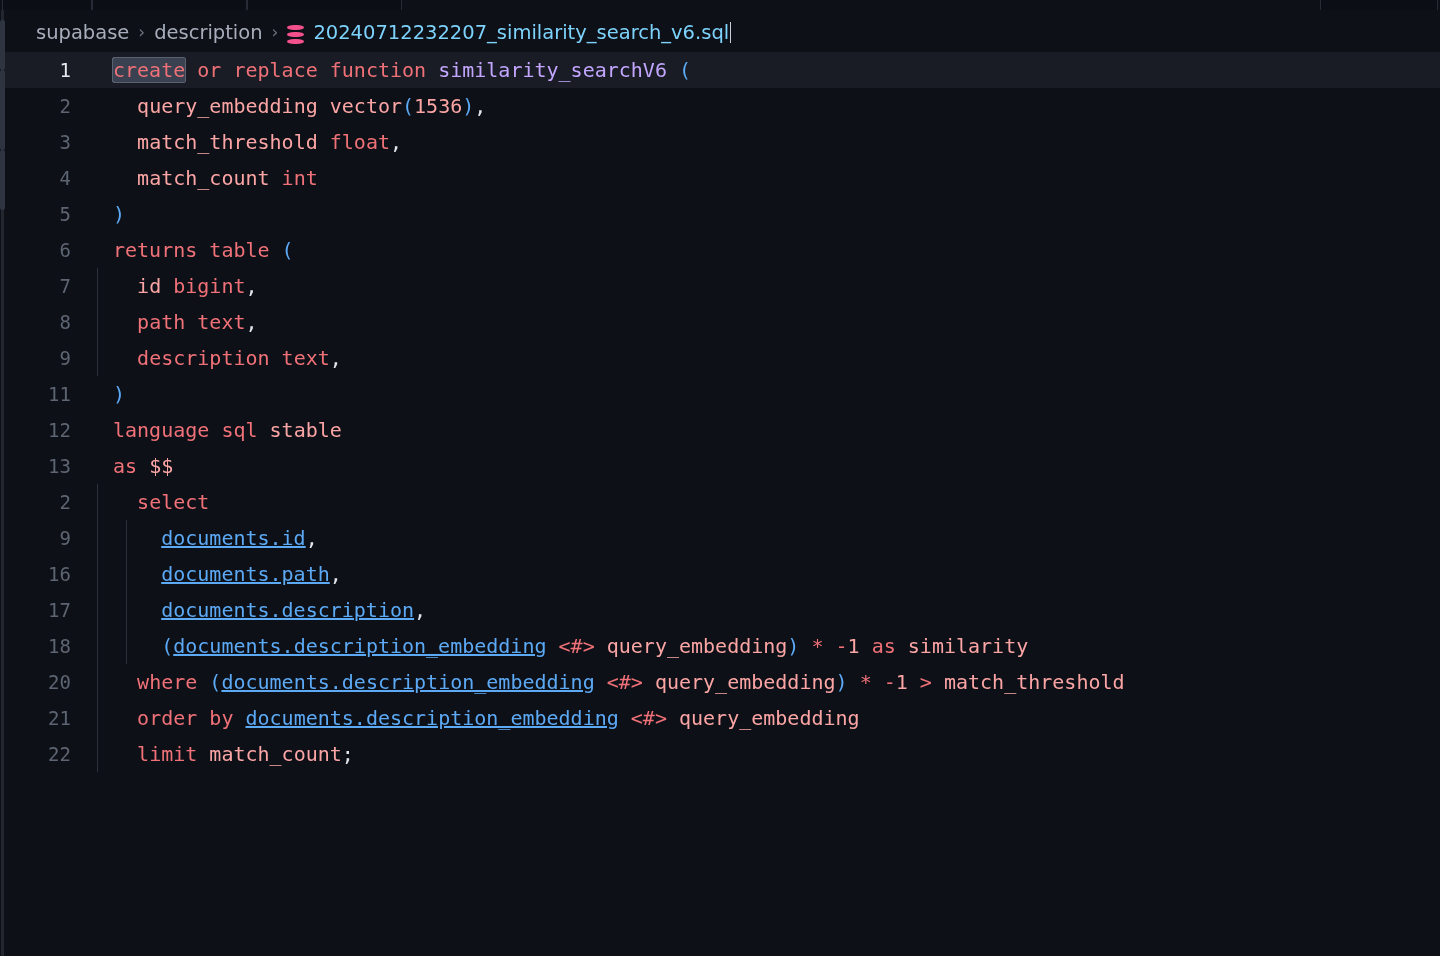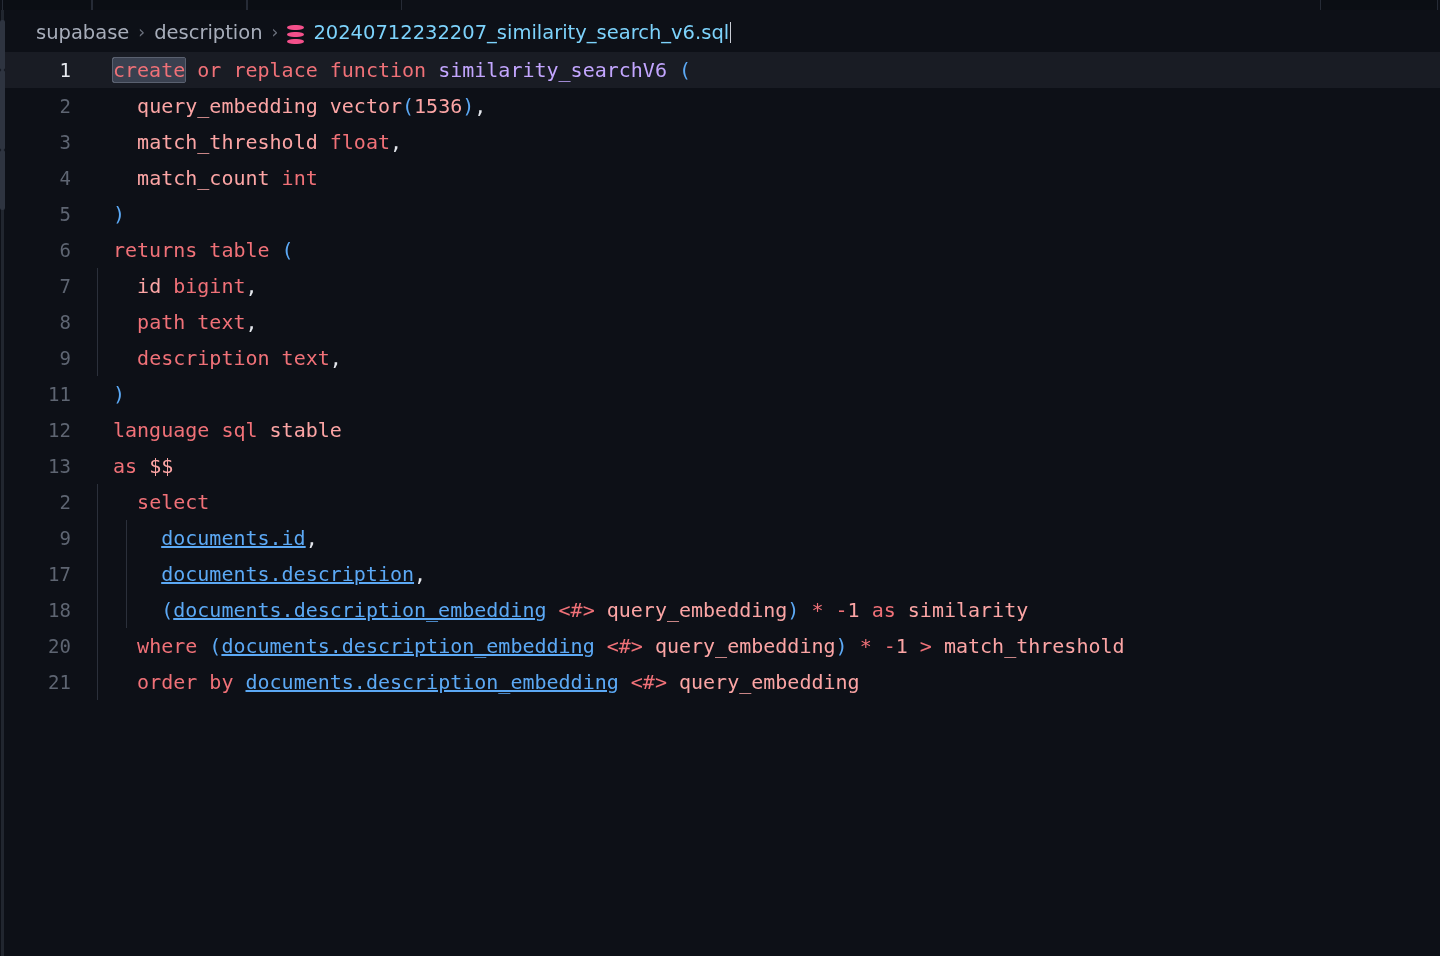--- a/index.html
+++ b/index.html
@@ -169,19 +169,21 @@
       <div class="code-line"><div class="ln">5</div><div class="src"><span class="punc">)</span></div></div>
       <div class="code-line"><div class="ln">6</div><div class="src"><span class="kw">returns</span><span class="pl"> </span><span class="kw">table</span><span class="pl"> </span><span class="punc">(</span></div></div>
       <div class="code-line"><div class="ln">7</div><div class="src"><span class="guide g1"></span><span>  </span><span class="pl">id</span><span class="pl"> </span><span class="typ">bigint</span><span class="com">,</span></div></div>
       <div class="code-line"><div class="ln">8</div><div class="src"><span class="guide g1"></span><span>  </span><span class="typ">path</span><span class="pl"> </span><span class="typ">text</span><span class="com">,</span></div></div>
       <div class="code-line"><div class="ln">9</div><div class="src"><span class="guide g1"></span><span>  </span><span class="typ">description</span><span class="pl"> </span><span class="typ">text</span><span class="com">,</span></div></div>
       <div class="code-line"><div class="ln">11</div><div class="src"><span class="punc">)</span></div></div>
       <div class="code-line"><div class="ln">12</div><div class="src"><span class="kw">language</span><span class="pl"> </span><span class="kw">sql</span><span class="pl"> </span><span class="pl">stable</span></div></div>
       <div class="code-line"><div class="ln">13</div><div class="src"><span class="kw">as</span><span class="pl"> </span><span class="pl">$$</span></div></div>
       <div class="code-line"><div class="ln">2</div><div class="src"><span class="guide g1"></span><span>  </span><span class="kw">select</span></div></div>
       <div class="code-line"><div class="ln">9</div><div class="src"><span class="guide g1"></span><span class="guide g2"></span><span>    </span><span class="prop">documents.id</span><span class="com">,</span></div></div>
+      <div class="code-line"><div class="ln">16</div><div class="src"><span class="guide g1"></span><span class="guide g2"></span><span>    </span><span class="prop">documents.path</span><span class="com">,</span></div></div>
       <div class="code-line"><div class="ln">17</div><div class="src"><span class="guide g1"></span><span class="guide g2"></span><span>    </span><span class="prop">documents.description</span><span class="com">,</span></div></div>
       <div class="code-line"><div class="ln">18</div><div class="src"><span class="guide g1"></span><span class="guide g2"></span><span>    </span><span class="punc">(</span><span class="prop">documents.description_embedding</span><span class="pl"> </span><span class="op">&lt;#&gt;</span><span class="pl"> </span><span class="pl">query_embedding</span><span class="punc">)</span><span class="pl"> </span><span class="op">*</span><span class="pl"> </span><span class="op">-</span><span class="num">1</span><span class="pl"> </span><span class="kw">as</span><span class="pl"> </span><span class="pl">similarity</span></div></div>
       <div class="code-line"><div class="ln">20</div><div class="src"><span class="guide g1"></span><span>  </span><span class="kw">where</span><span class="pl"> </span><span class="punc">(</span><span class="prop">documents.description_embedding</span><span class="pl"> </span><span class="op">&lt;#&gt;</span><span class="pl"> </span><span class="pl">query_embedding</span><span class="punc">)</span><span class="pl"> </span><span class="op">*</span><span class="pl"> </span><span class="op">-</span><span class="num">1</span><span class="pl"> </span><span class="op">&gt;</span><span class="pl"> </span><span class="pl">match_threshold</span></div></div>
       <div class="code-line"><div class="ln">21</div><div class="src"><span class="guide g1"></span><span>  </span><span class="kw">order</span><span class="pl"> </span><span class="kw">by</span><span class="pl"> </span><span class="prop">documents.description_embedding</span><span class="pl"> </span><span class="op">&lt;#&gt;</span><span class="pl"> </span><span class="pl">query_embedding</span></div></div>
+      <div class="code-line"><div class="ln">22</div><div class="src"><span class="guide g1"></span><span>  </span><span class="kw">limit</span><span class="pl"> </span><span class="pl">match_count</span><span class="com">;</span></div></div>
     </div>
 
 </div>
 
 </body></html>

